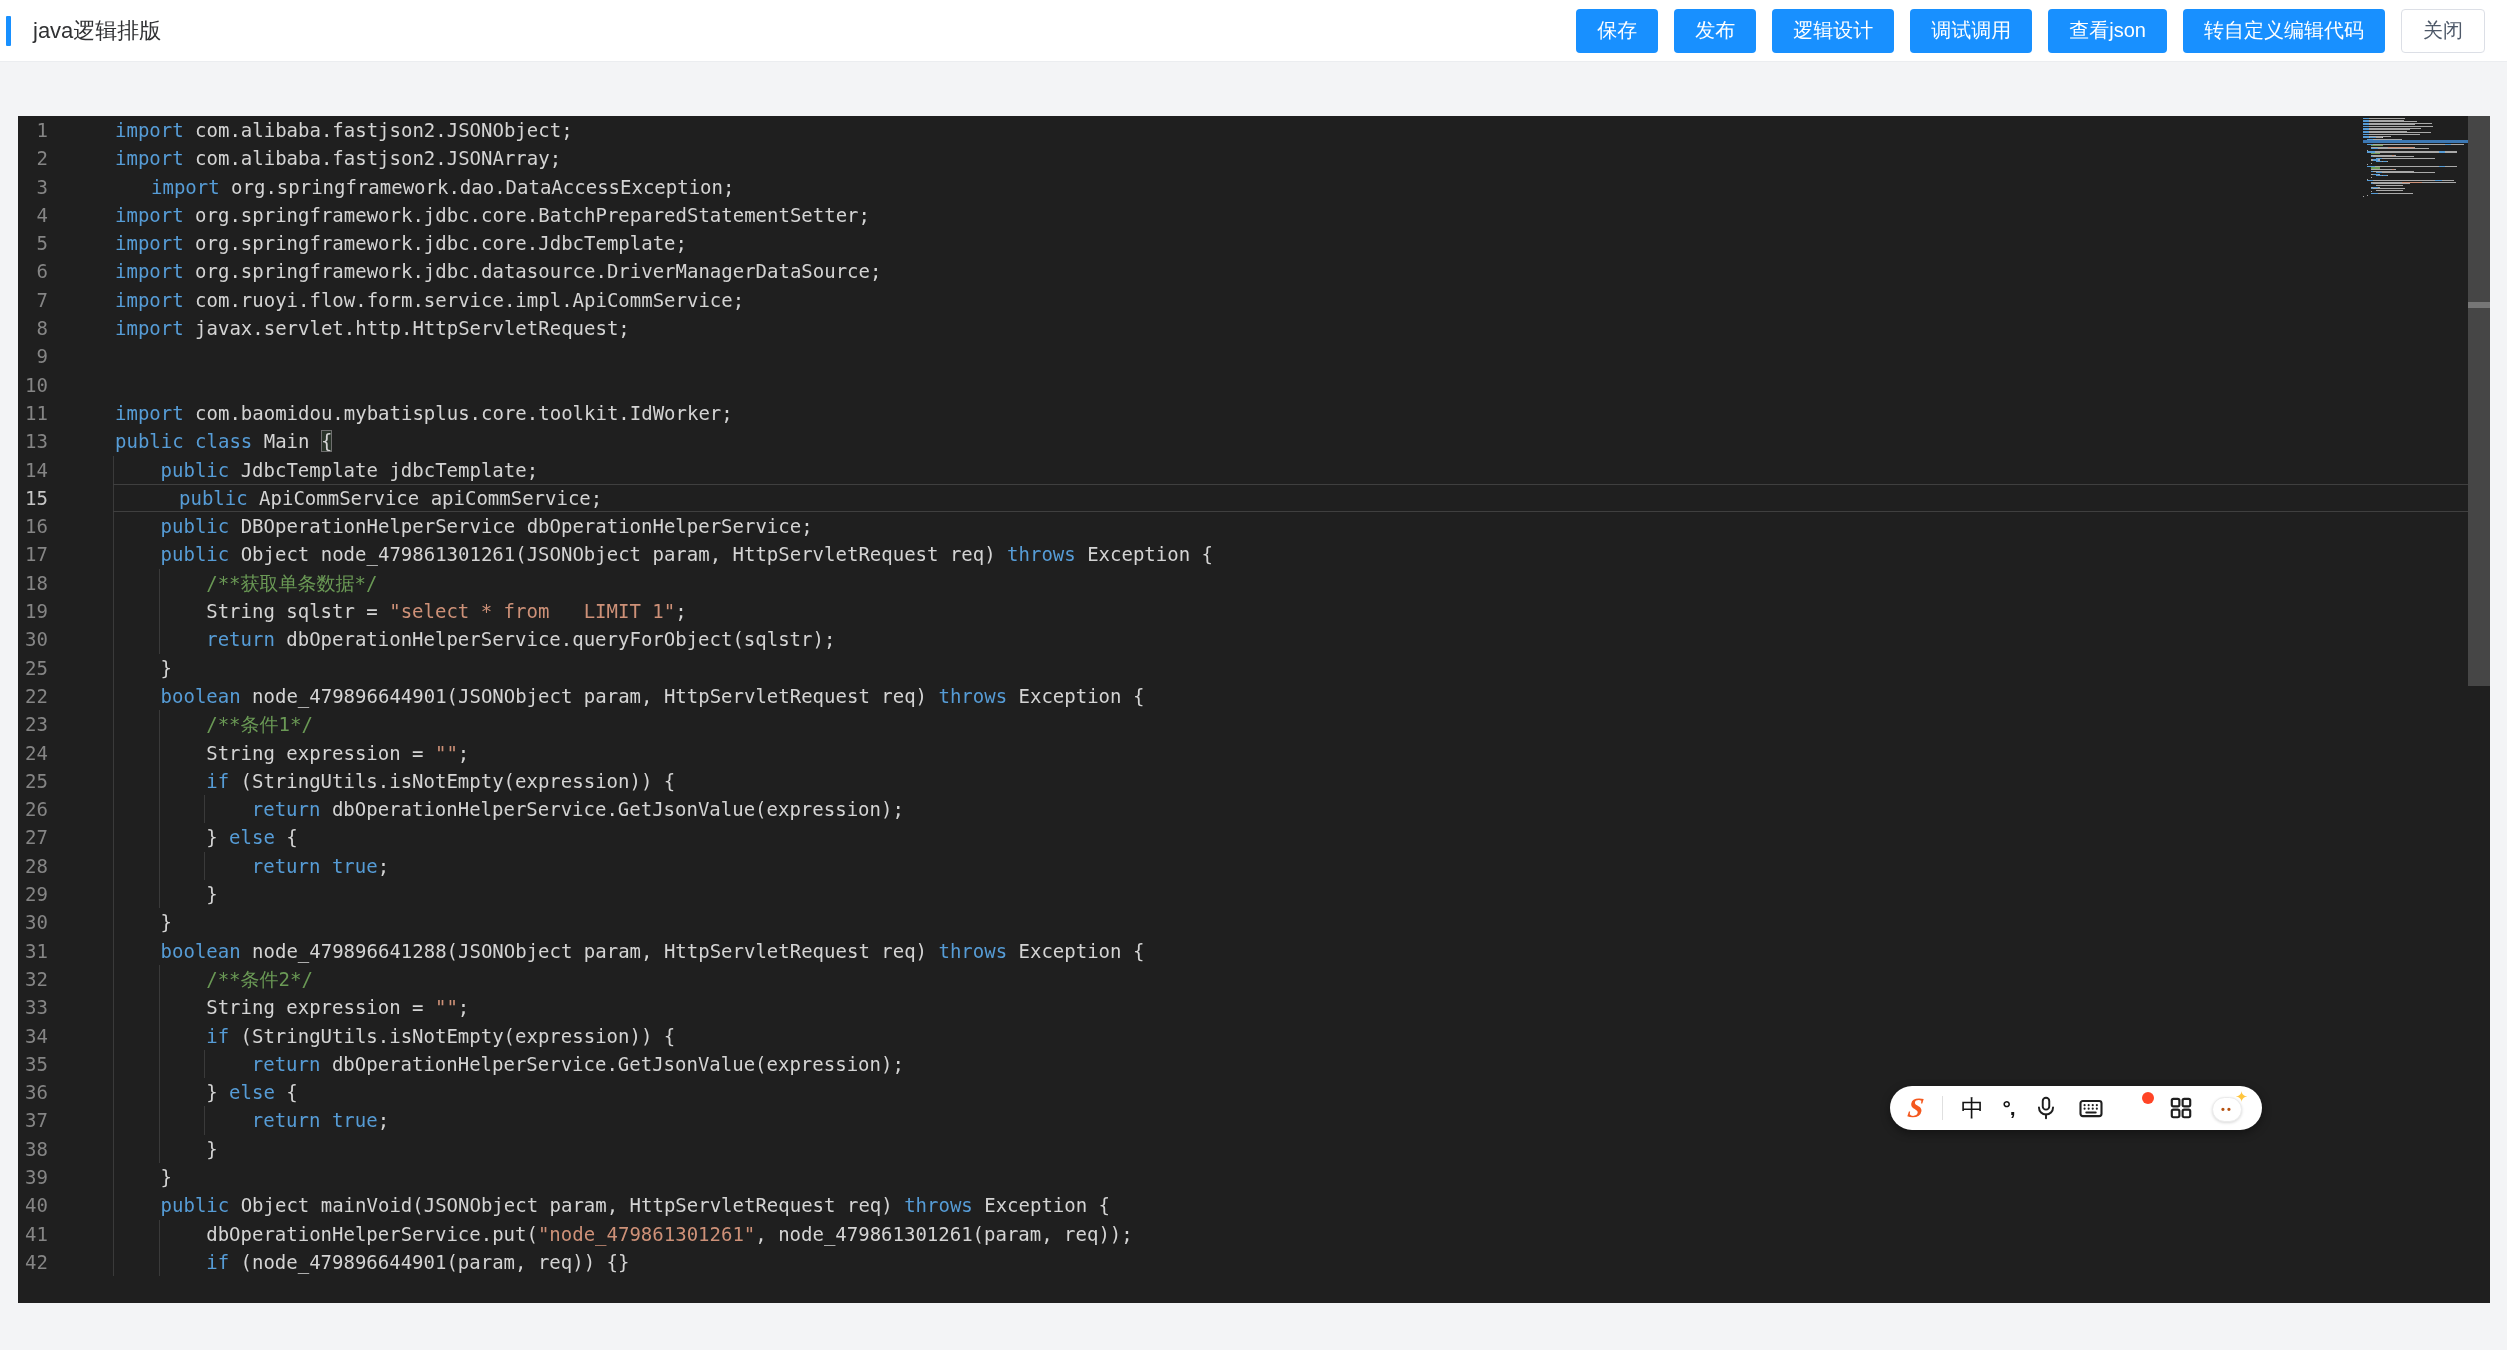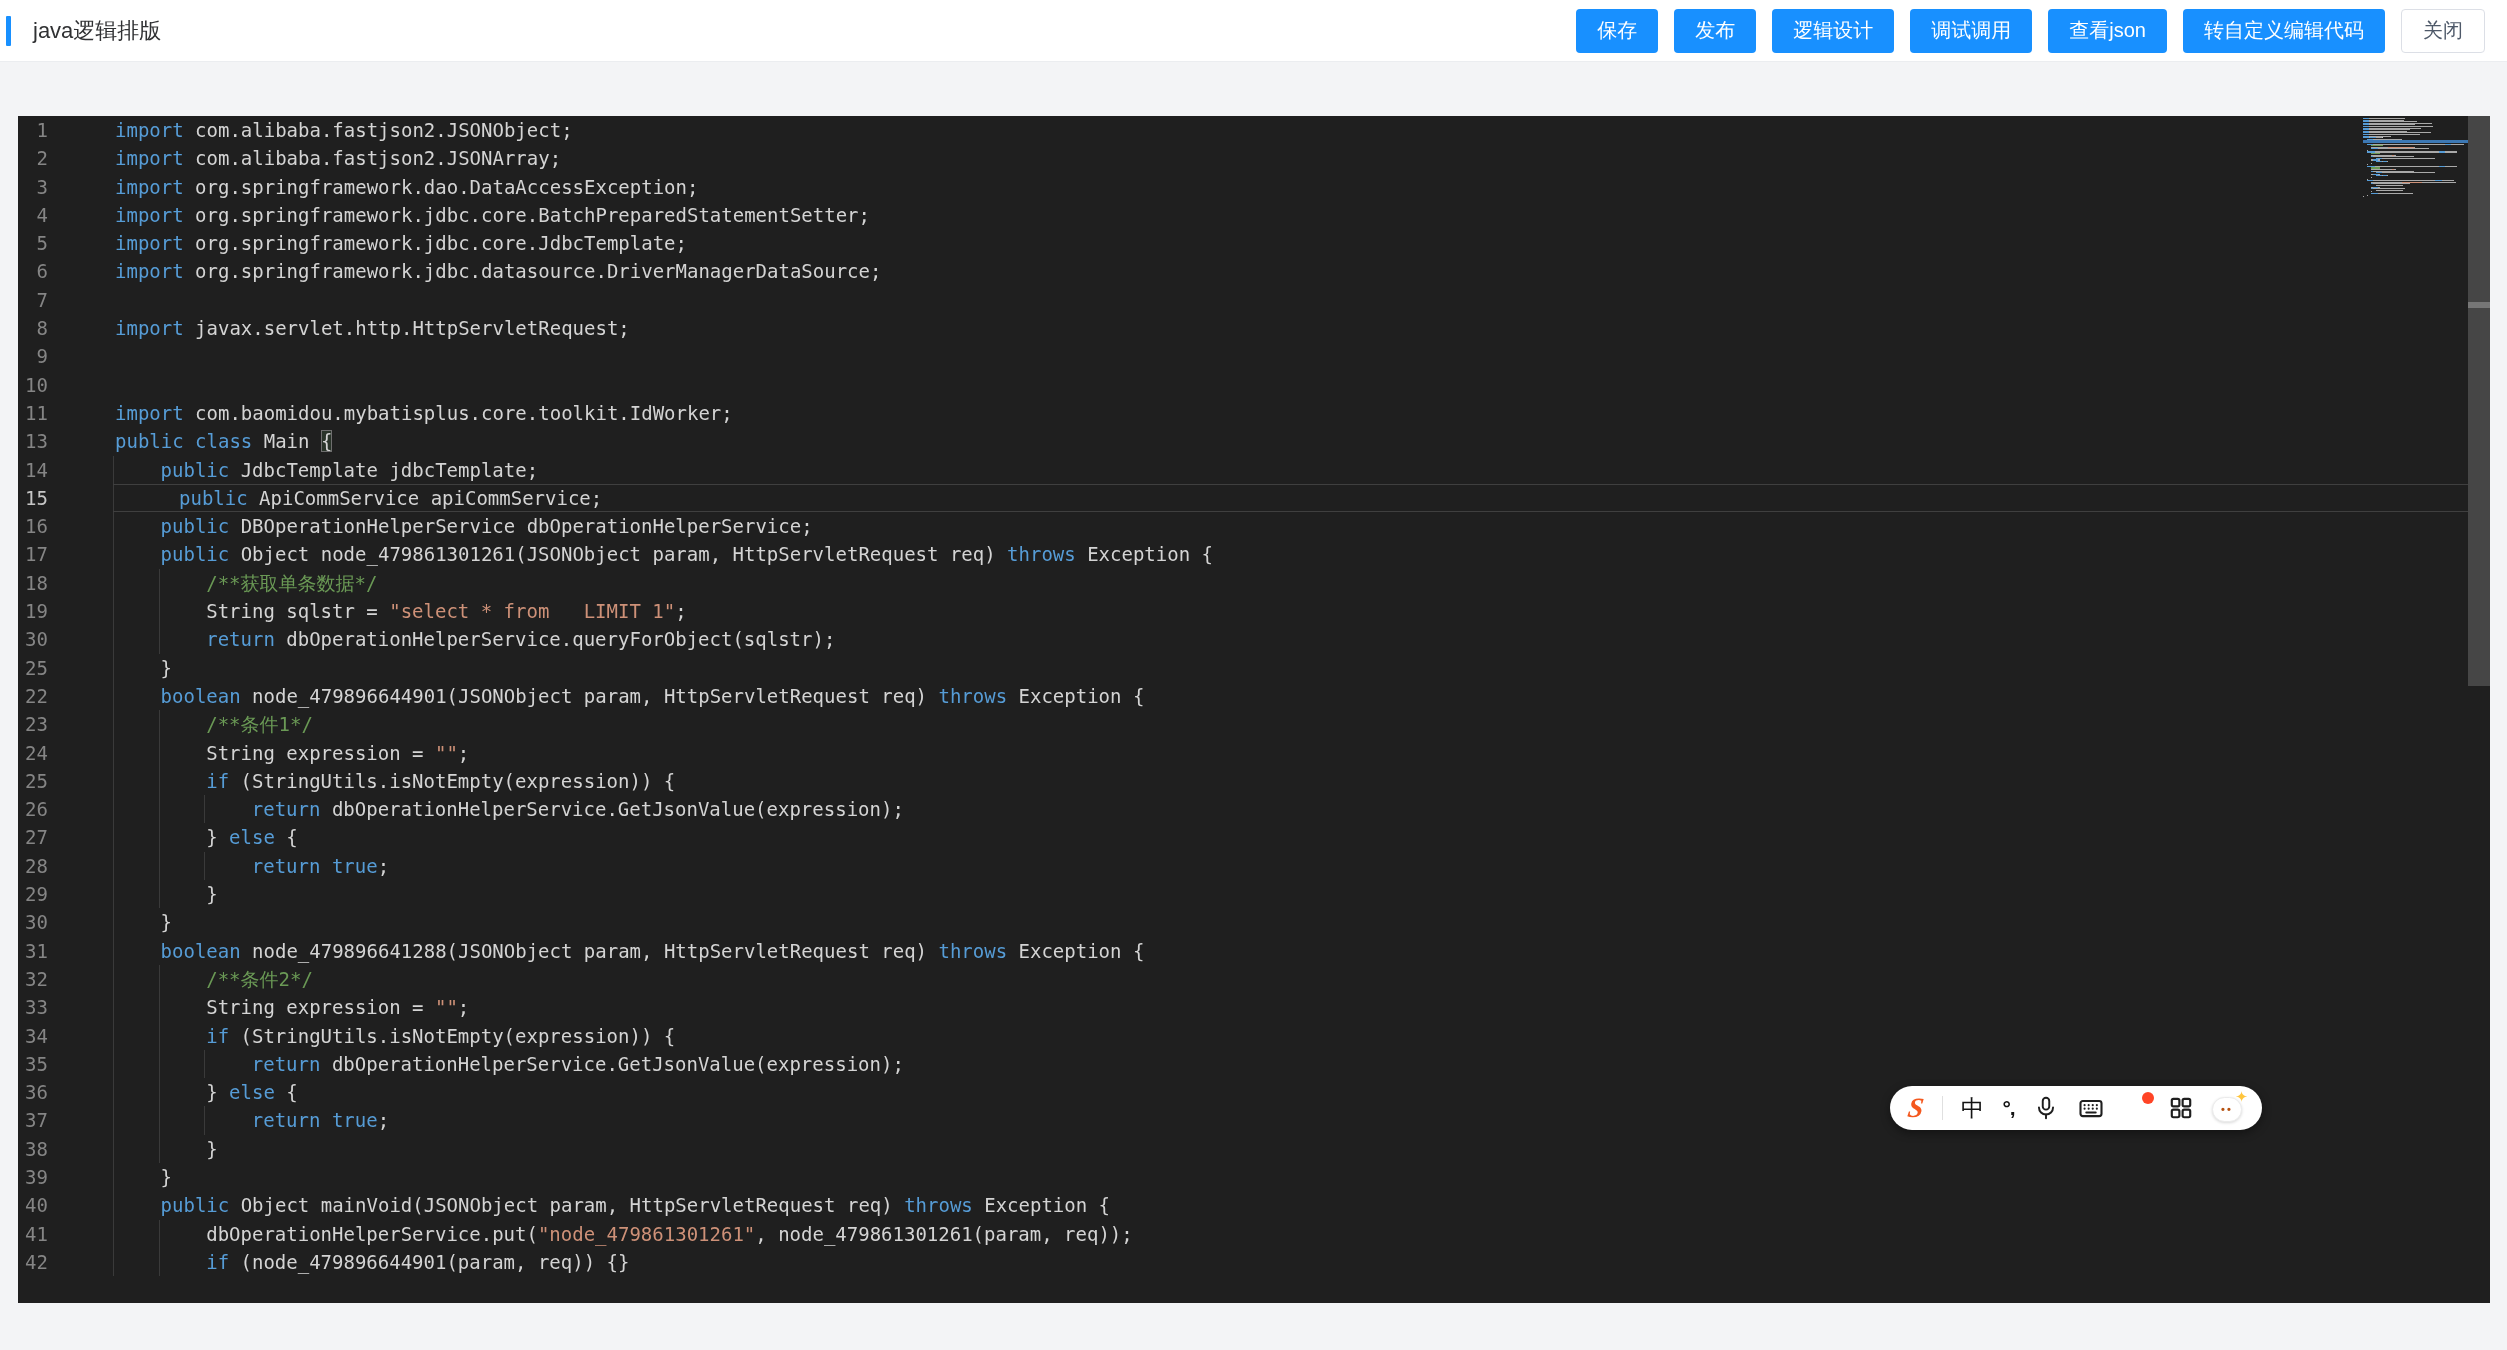--- a/index.html
+++ b/index.html
@@ -76,25 +76,25 @@
     <button class="btn primary">查看json</button>
     <button class="btn primary">转自定义编辑代码</button>
     <button class="btn default">关闭</button>
   </div>
 </div>
 
 <div class="editor">
   <div>
       <div class="code-line"><span class="gutter">1</span><span class="line-content" style="padding-left: 0px;"><span class="tok-kw">import</span><span class="tok-pl"> com.alibaba.fastjson2.JSONObject;</span></span></div>
       <div class="code-line"><span class="gutter">2</span><span class="line-content" style="padding-left: 0px;"><span class="tok-kw">import</span><span class="tok-pl"> com.alibaba.fastjson2.JSONArray;</span></span></div>
-      <div class="code-line"><span class="gutter">3</span><span class="line-content" style="padding-left: 0px;"><span class="tok-kw">import</span><span class="tok-pl"> org.springframework.dao.DataAccessException;</span></span></div>
+      <div class="code-line"><span class="gutter">3</span><span class="line-content" style="padding-left: 0px; margin-left: 36px;"><span class="tok-kw">import</span><span class="tok-pl"> org.springframework.dao.DataAccessException;</span></span></div>
       <div class="code-line"><span class="gutter">4</span><span class="line-content" style="padding-left: 0px;"><span class="tok-kw">import</span><span class="tok-pl"> org.springframework.jdbc.core.BatchPreparedStatementSetter;</span></span></div>
       <div class="code-line"><span class="gutter">5</span><span class="line-content" style="padding-left: 0px;"><span class="tok-kw">import</span><span class="tok-pl"> org.springframework.jdbc.core.JdbcTemplate;</span></span></div>
       <div class="code-line"><span class="gutter">6</span><span class="line-content" style="padding-left: 0px;"><span class="tok-kw">import</span><span class="tok-pl"> org.springframework.jdbc.datasource.DriverManagerDataSource;</span></span></div>
-      <div class="code-line"><span class="gutter">7</span></div>
+      <div class="code-line"><span class="gutter">7</span><span class="line-content" style="padding-left: 0px;"><span class="tok-kw">import</span><span class="tok-pl"> com.ruoyi.flow.form.service.impl.ApiCommService;</span></span></div>
       <div class="code-line"><span class="gutter">8</span><span class="line-content" style="padding-left: 0px;"><span class="tok-kw">import</span><span class="tok-pl"> javax.servlet.http.HttpServletRequest;</span></span></div>
       <div class="code-line"><span class="gutter">9</span></div>
       <div class="code-line"><span class="gutter">10</span></div>
       <div class="code-line"><span class="gutter">11</span><span class="line-content" style="padding-left: 0px;"><span class="tok-kw">import</span><span class="tok-pl"> com.baomidou.mybatisplus.core.toolkit.IdWorker;</span></span></div>
       <div class="code-line"><span class="gutter">13</span><span class="line-content" style="padding-left: 0px;"><span class="tok-kw">public</span><span class="tok-pl"> </span><span class="tok-kw">class</span><span class="tok-pl"> Main </span><span class="tok-bm">{</span></span></div>
       <div class="code-line"><div class="guide" style="left: 95px;"></div><span class="gutter">14</span><span class="line-content" style="padding-left: 45.6px;"><span class="tok-kw">public</span><span class="tok-pl"> JdbcTemplate jdbcTemplate;</span></span></div>
       <div class="code-line active"><div class="guide" style="left: 95px;"></div><div class="active-box"></div><span class="gutter">15</span><span class="line-content" style="padding-left: 64px;"><span class="tok-kw">public</span><span class="tok-pl"> ApiCommService apiCommService;</span></span></div>
       <div class="code-line"><div class="guide" style="left: 95px;"></div><span class="gutter">16</span><span class="line-content" style="padding-left: 45.6px;"><span class="tok-kw">public</span><span class="tok-pl"> DBOperationHelperService dbOperationHelperService;</span></span></div>
       <div class="code-line"><div class="guide" style="left: 95px;"></div><span class="gutter">17</span><span class="line-content" style="padding-left: 45.6px;"><span class="tok-kw">public</span><span class="tok-pl"> Object node_479861301261(JSONObject param, HttpServletRequest req) </span><span class="tok-kw">throws</span><span class="tok-pl"> Exception {</span></span></div>
       <div class="code-line"><div class="guide" style="left: 95px;"></div><div class="guide" style="left: 140.6px;"></div><span class="gutter">18</span><span class="line-content" style="padding-left: 91.2px;"><span class="tok-cm">/**获取单条数据*/</span></span></div>

